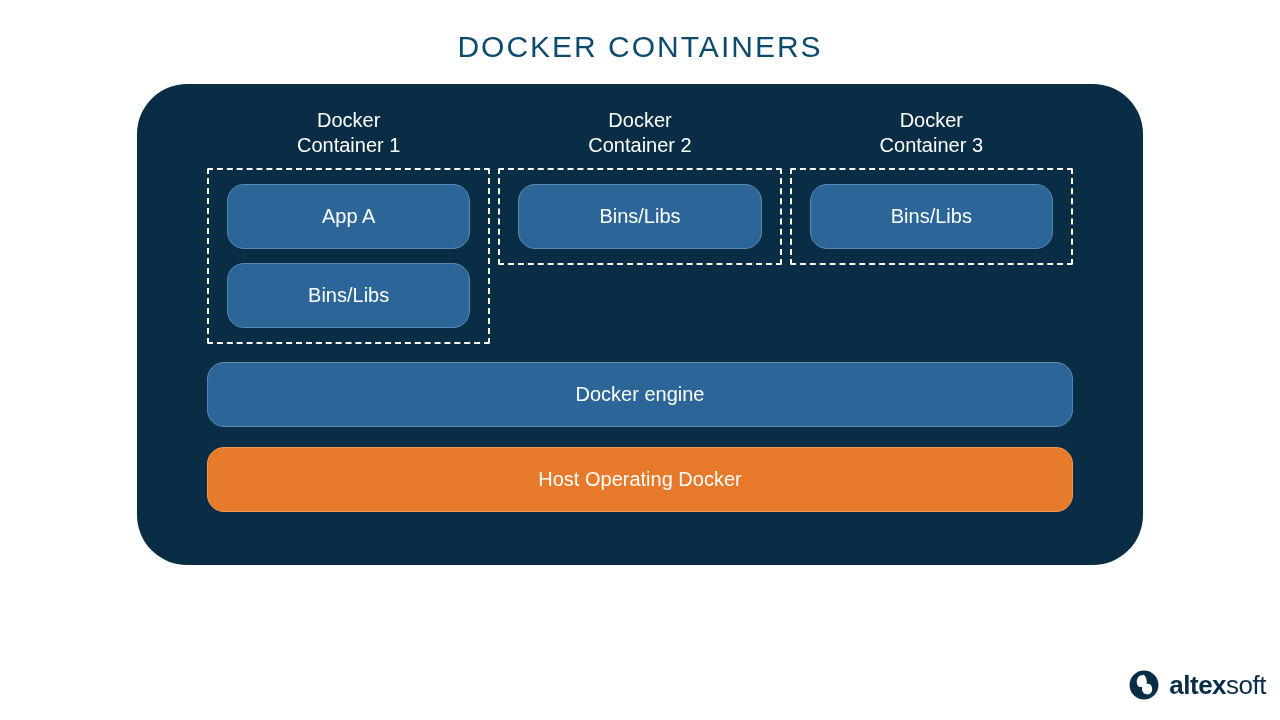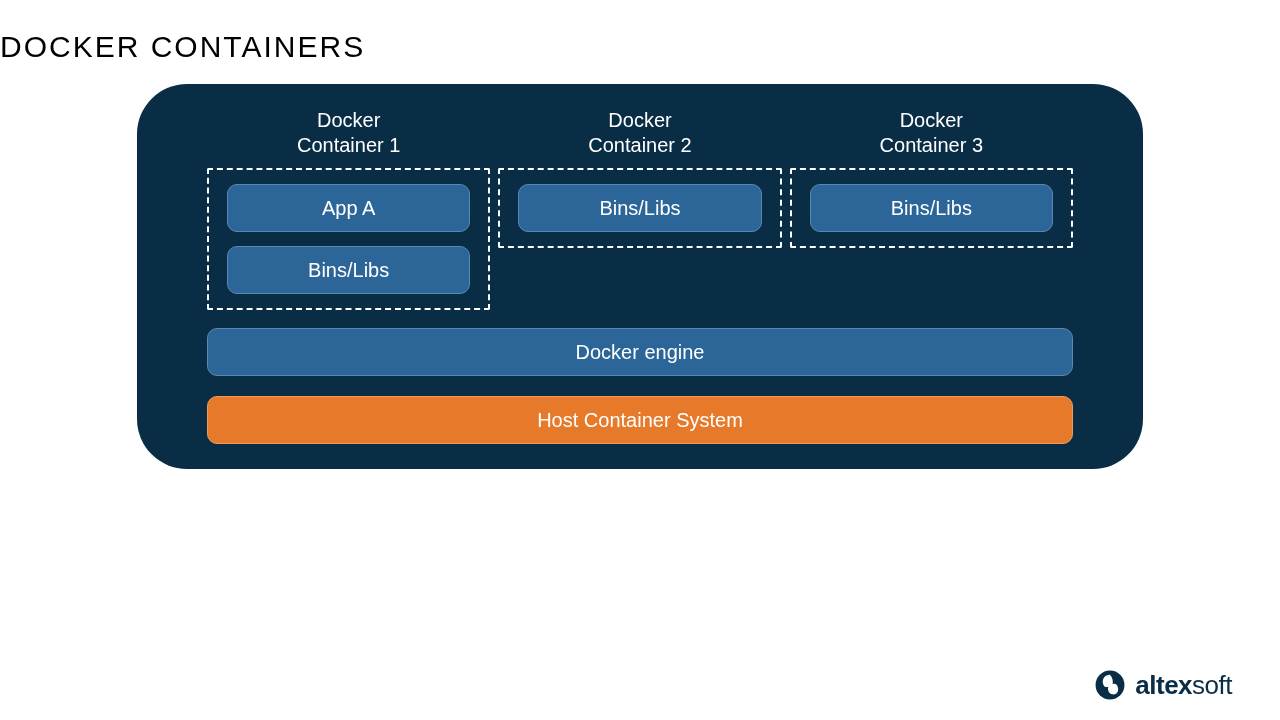--- a/index.html
+++ b/index.html
@@ -5,34 +5,34 @@
   * { margin: 0; padding: 0; box-sizing: border-box; }
   body {
     width: 1280px;
     height: 720px;
     background: #ffffff;
     font-family: -apple-system, BlinkMacSystemFont, "Segoe UI", Helvetica, Arial, sans-serif;
     position: relative;
     overflow: hidden;
   }
   .title {
-    text-align: left;
+    text-align: center;
     font-size: 30px;
     font-weight: 400;
     letter-spacing: 2px;
-    color: #000000;
+    color: #0c4a6e;
     margin-top: 30px;
     margin-bottom: 20px;
   }
   .panel {
     width: 1006px;
     margin: 0 auto;
     background: #0a2d46;
     border-radius: 50px;
-    padding: 24px 70px 25px 70px;
+    padding: 24px 70px 53px 70px;
   }
   .containers-row {
     display: flex;
     justify-content: space-between;
     gap: 8px;
     margin-bottom: 18px;
   }
   .container-col {
     flex: 1;
     text-align: center;
@@ -47,28 +47,28 @@
   }
   .dashed-box {
     border: 2px dashed #ffffff;
     border-radius: 2px;
     padding: 14px 18px;
     display: flex;
     flex-direction: column;
     gap: 14px;
   }
   .block {
-    border-radius: 10px;
+    border-radius: 17px;
     color: #ffffff;
     font-size: 20px;
     font-weight: 300;
     display: flex;
     align-items: center;
     justify-content: center;
-    height: 48px;
+    height: 65px;
   }
   .block-blue {
     background: #2c6699;
     border: 1px solid #5a88b0;
   }
   .block-orange {
     background: #e77a2a;
     border: 1px solid #f29a55;
   }
   .block-green {
@@ -76,21 +76,21 @@
     border: 1px solid #7fbd68;
   }
   .stack {
     display: flex;
     flex-direction: column;
     gap: 20px;
     margin-top: 8px;
   }
   .brand {
     position: absolute;
-    right: 48px;
+    right: 14px;
     bottom: 18px;
     display: flex;
     align-items: center;
     gap: 8px;
     color: #0a2d46;
   }
   .brand-icon {
     width: 34px;
     height: 34px;
   }
@@ -135,21 +135,21 @@
 Container 3</div>
       <div class="dashed-box">
         <div class="block block-blue">Bins/Libs</div>
       </div>
     </div>
 
   </div>
 
   <div class="stack">
     <div class="block block-blue">Docker engine</div>
-    <div class="block block-orange">Host Container System</div>
+    <div class="block block-orange">Host Operating Docker</div>
   </div>
 
 </div>
 
 <div class="brand">
   <svg class="brand-icon" viewBox="0 0 40 40">
     <circle cx="20" cy="20" r="17" fill="#0a2d46"></circle>
     <path d="M 20 8 C 14 8 10 13 12 19 C 13 22 15 23 18 22 C 17 25 18 30 23 31 C 28 32 31 27 29 22 C 28 19 26 18 23 19 C 24 16 23 11 20 8 Z" fill="#ffffff"></path>
   </svg>
   <span class="brand-text"><span>altex</span><span class="light">soft</span></span>

